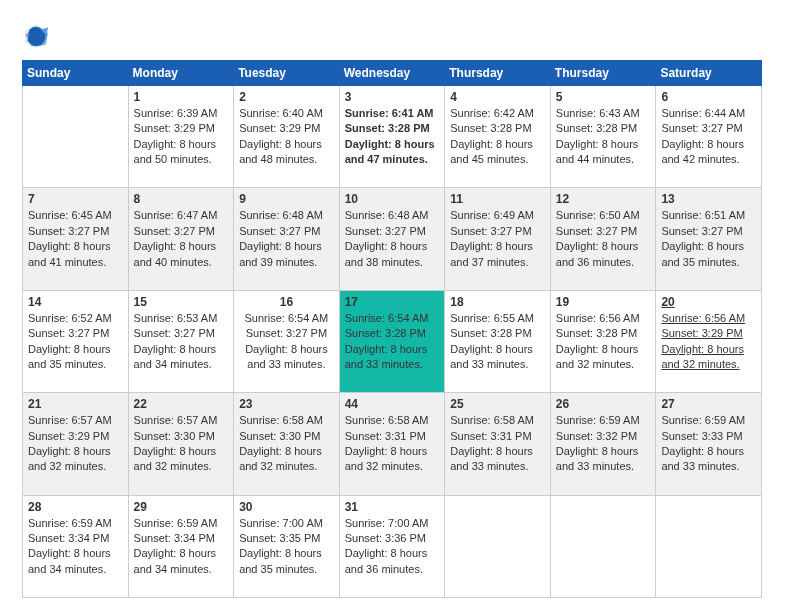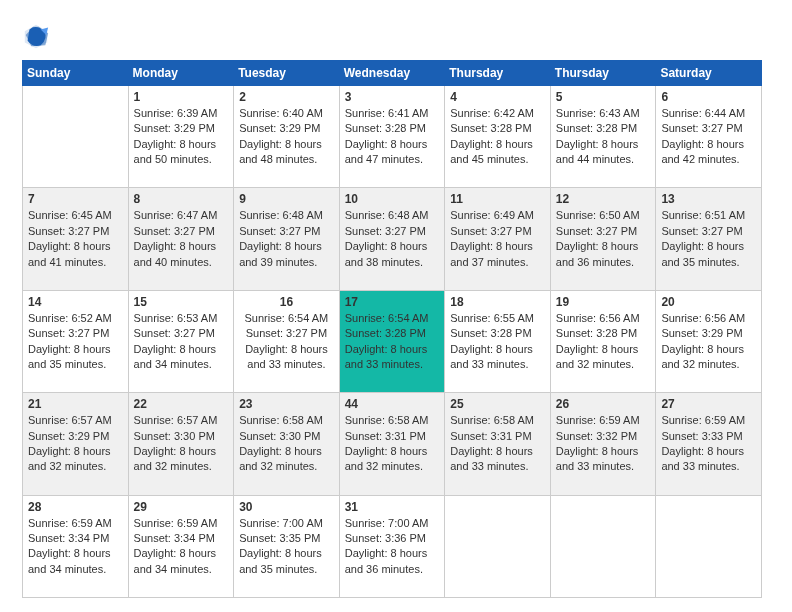--- a/index.html
+++ b/index.html
@@ -145,21 +145,21 @@
           </td>
           <td style="background: rgb(255, 255, 255);">
             <span class="day-num">2</span>
             <div class="day-info" style="white-space: pre-line;">Sunrise: 6:40 AM
 Sunset: 3:29 PM
 Daylight: 8 hours
 and 48 minutes.</div>
           </td>
           <td style="background: rgb(255, 255, 255);">
             <span class="day-num">3</span>
-            <div class="day-info" style="white-space: pre-line;">Sunrise: 6:41 AM
+            <div class="day-info" style="white-space: pre-line; font-weight: bold;">Sunrise: 6:41 AM
 Sunset: 3:28 PM
 Daylight: 8 hours
 and 47 minutes.</div>
           </td>
           <td style="background: rgb(255, 255, 255);">
             <span class="day-num">4</span>
             <div class="day-info" style="white-space: pre-line;">Sunrise: 6:42 AM
 Sunset: 3:28 PM
 Daylight: 8 hours
 and 45 minutes.</div>
@@ -266,21 +266,21 @@
 Daylight: 8 hours
 and 33 minutes.</div>
           </td>
           <td style="background: rgb(255, 255, 255);">
             <span class="day-num">19</span>
             <div class="day-info" style="white-space: pre-line;">Sunrise: 6:56 AM
 Sunset: 3:28 PM
 Daylight: 8 hours
 and 32 minutes.</div>
           </td>
-          <td style="background: rgb(255, 255, 255);">
+          <td style="background: rgb(255, 255, 255); text-decoration: underline;">
             <span class="day-num">20</span>
             <div class="day-info" style="white-space: pre-line;">Sunrise: 6:56 AM
 Sunset: 3:29 PM
 Daylight: 8 hours
 and 32 minutes.</div>
           </td>
         </tr>
         <tr style="background: rgb(245, 245, 245);">
           <td style="background: rgb(240, 240, 240);">
             <span class="day-num">21</span>

